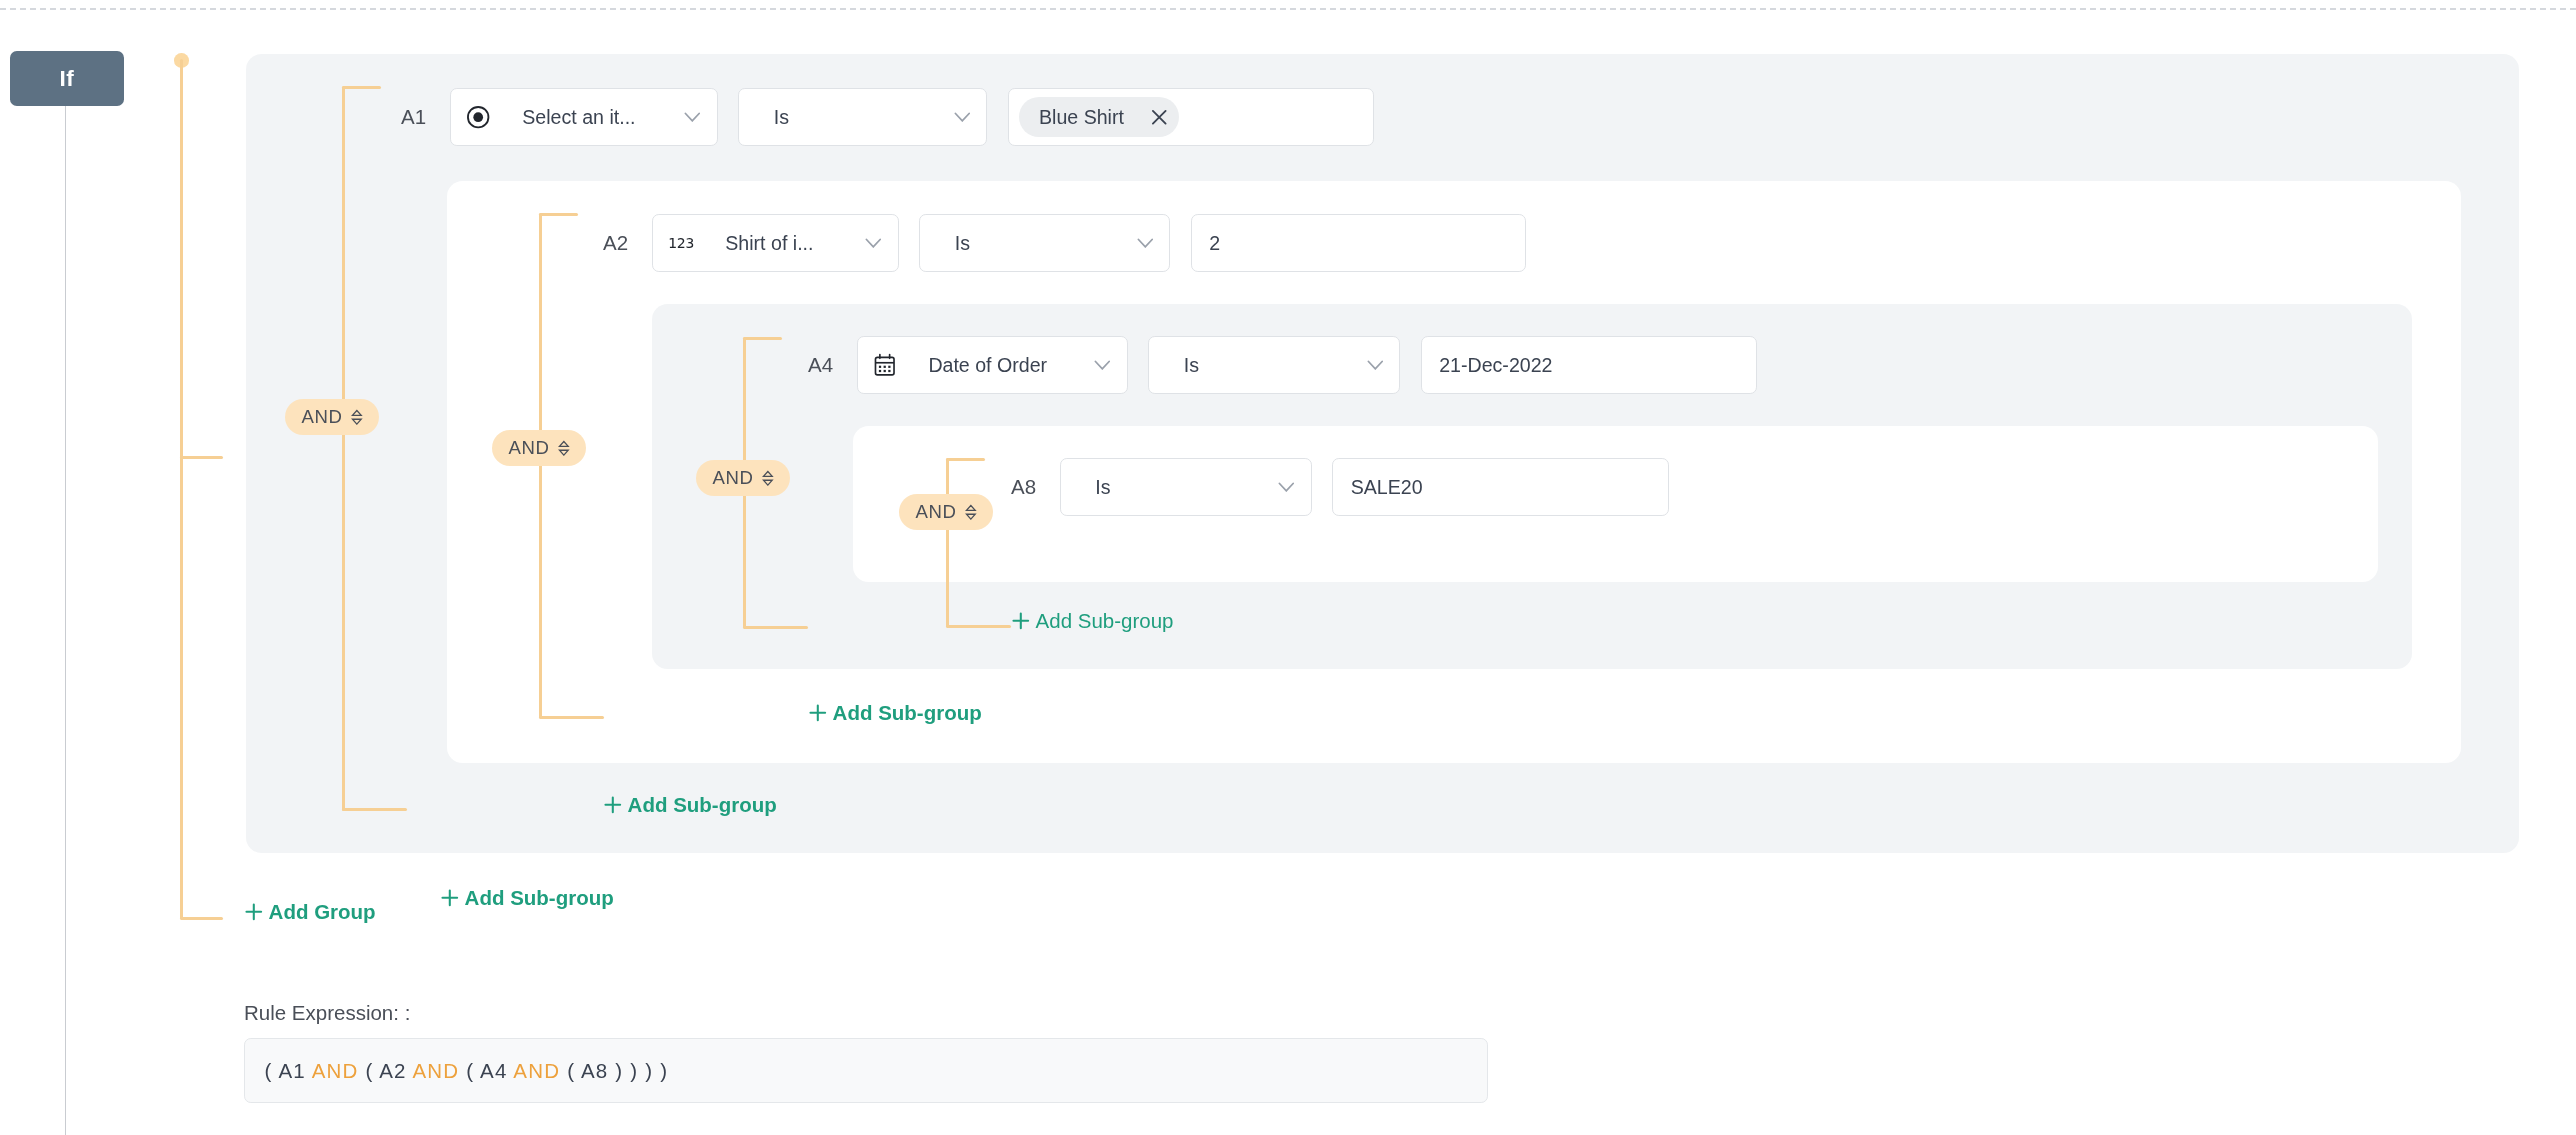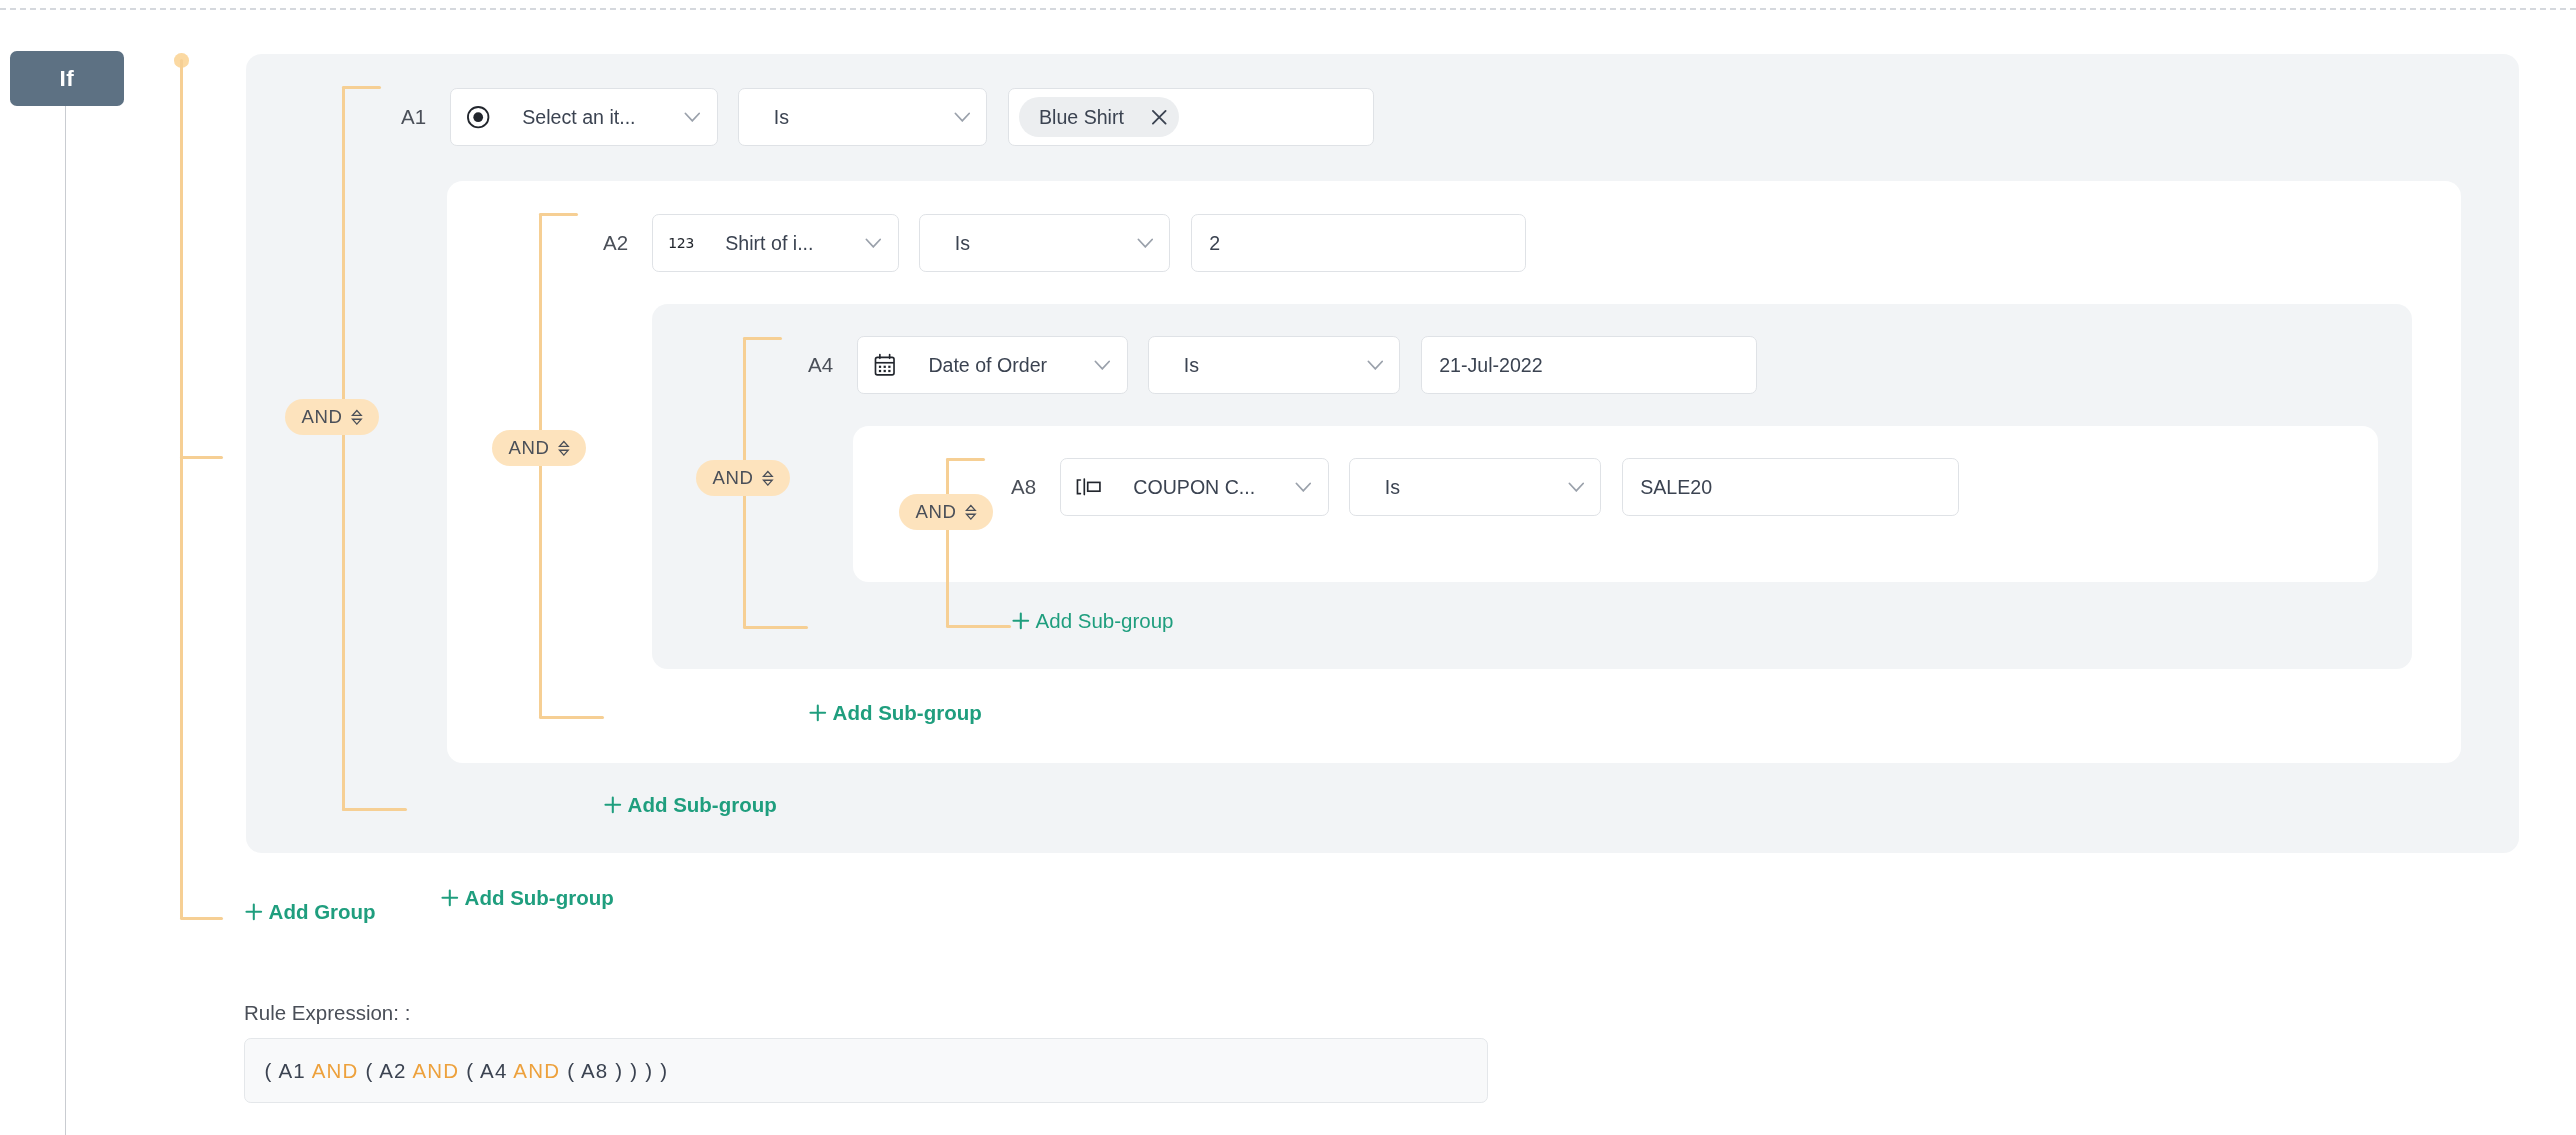--- a/index.html
+++ b/index.html
@@ -291,21 +291,21 @@
   </div>
   <div class="ctrl select" style="width:252px;">
     <span class="label">Is</span>
     <span class="chev">
       <svg width="16.6" height="10.8" viewBox="0 0 17 11">
           <path d="M1.5 1.5 L8.5 9 L15.5 1.5" stroke="#9aa1ab" stroke-width="1.8" fill="none" stroke-linecap="round"></path>
         </svg>
     </span>
   </div>
   <div class="ctrl value" style="width:336px;">
-    <span title="Select date">21-Jul-2022</span>
+    <span title="Select date">21-Dec-2022</span>
   </div>
 </div>
 
 <div class="panel white" style="left:853px; top:426px; width:1525px; height:156px;">
 </div>
 
 <div class="and-pill" style="left:899px; top:494px;">
   <span>AND</span>
   <span class="sorter">
     <svg width="13.7" height="16.6" viewBox="0 0 14 17" fill="none">
@@ -314,35 +314,20 @@
     </svg>
   </span>
 </div>
 
 <div class="oline-v" style="left:946px; top:458px; height:169px;"></div>
 <div class="oline-h" style="left:946px; top:458px; width:39px;"></div>
 <div class="oline-h" style="left:946px; top:625px; width:65px;"></div>
 
 <div class="row" style="left:1011px; top:458px;">
   <span class="row-tag">A8</span>
-  <div class="ctrl select" style="width:269px;">
-    <span class="ficon">
-      <svg width="25.4" height="19.6" viewBox="0 0 26 20">
-        <path d="M4.5 3 H1.5 V17 H4.5" fill="none" stroke="#22262d" stroke-width="1.7" stroke-linecap="round"></path>
-        <path d="M8.5 2 V18" stroke="#22262d" stroke-width="1.7" stroke-linecap="round"></path>
-        <rect x="12" y="5.5" width="12.5" height="9" fill="none" stroke="#22262d" stroke-width="1.7"></rect>
-      </svg>
-    </span>
-    <span class="label" title="Select an item">COUPON C...</span>
-    <span class="chev">
-      <svg width="16.6" height="10.8" viewBox="0 0 17 11">
-          <path d="M1.5 1.5 L8.5 9 L15.5 1.5" stroke="#9aa1ab" stroke-width="1.8" fill="none" stroke-linecap="round"></path>
-        </svg>
-    </span>
-  </div>
   <div class="ctrl select" style="width:252px;">
     <span class="label">Is</span>
     <span class="chev">
       <svg width="16.6" height="10.8" viewBox="0 0 17 11">
           <path d="M1.5 1.5 L8.5 9 L15.5 1.5" stroke="#9aa1ab" stroke-width="1.8" fill="none" stroke-linecap="round"></path>
         </svg>
     </span>
   </div>
   <div class="ctrl value" style="width:337px;">
     <span title="Enter value">SALE20</span>

